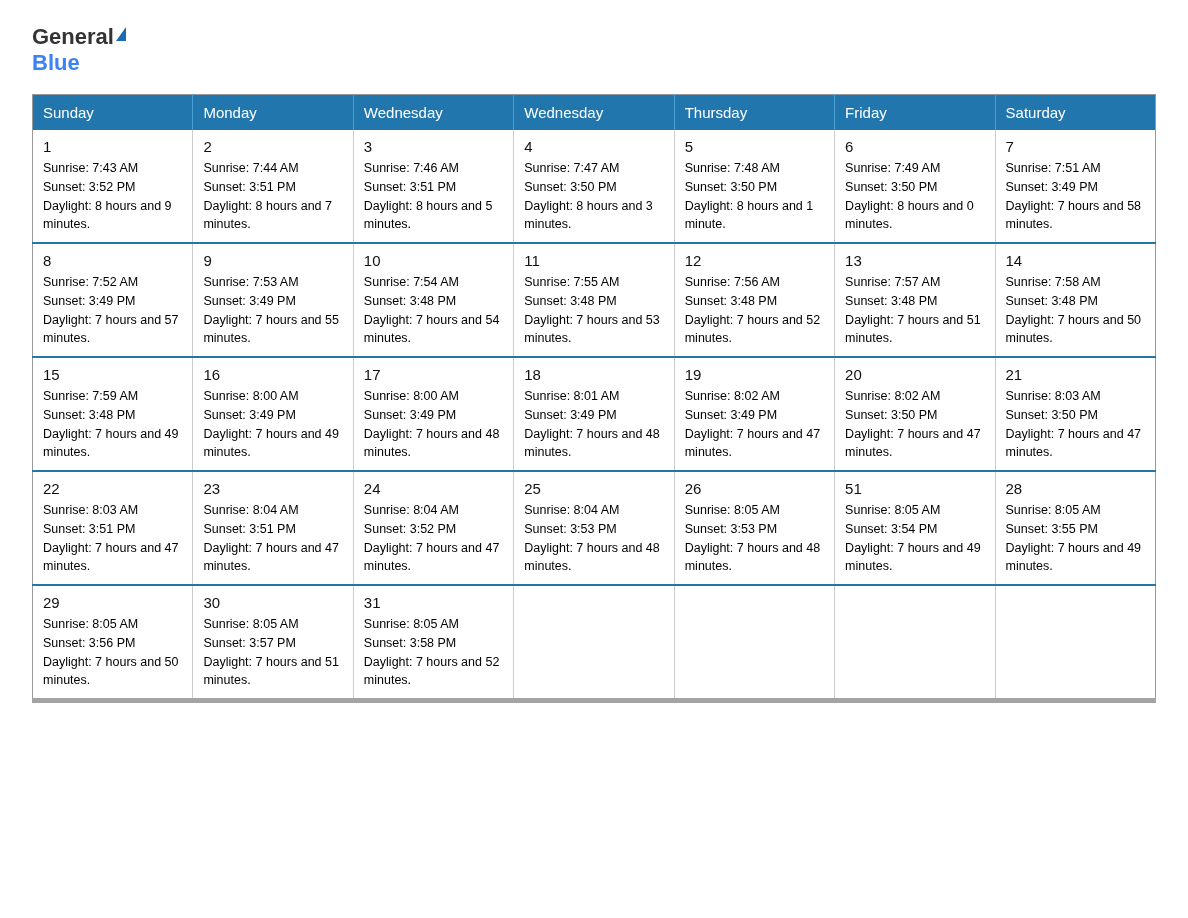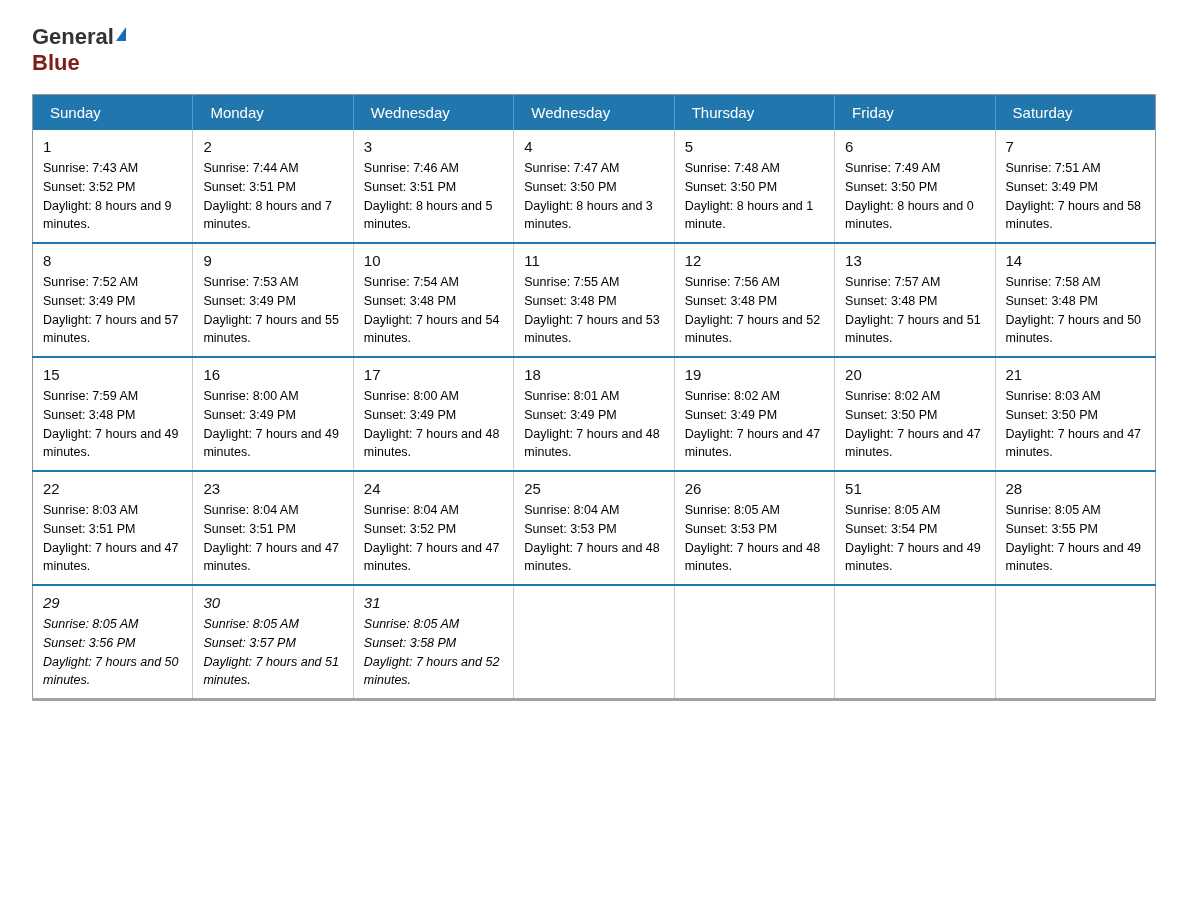--- a/index.html
+++ b/index.html
@@ -22,21 +22,21 @@
       align-items: flex-start;
     }
     .logo-general {
       font-size: 22px;
       font-weight: bold;
       color: #333;
     }
     .logo-blue {
       font-size: 22px;
       font-weight: bold;
-      color: #7f1d1d;
+      color: #3b82f6;
     }
     .logo-triangle {
       display: inline-block;
       width: 0;
       height: 0;
       border-left: 10px solid transparent;
       border-bottom: 14px solid #1a6bb5;
       margin-left: 2px;
       vertical-align: middle;
       position: relative;
@@ -63,43 +63,42 @@
     table {
       width: 100%;
       border-collapse: collapse;
       border: 1px solid #999;
     }
     thead tr th {
       background-color: #2176ae;
       color: #fff;
       font-size: 15px;
       font-weight: normal;
-      padding: 9px 17px;
+      padding: 9px 10px;
       text-align: left;
       border-right: 1px solid #4a9fd4;
     }
     thead tr th:last-child {
       border-right: none;
     }
     tbody tr td {
       vertical-align: top;
       padding: 8px 10px;
       border-right: 1px solid #ccc;
       border-bottom: 2px solid #2176ae;
       font-size: 13px;
       color: #333;
       width: 14.28%;
       min-height: 90px;
     }
     tbody tr td:last-child {
       border-right: none;
     }
     tbody tr:last-child td {
-      border-bottom: 3px solid #a3a3a3;
-      font-style: italic;
+      border-bottom: 5px solid #a3a3a3;
     }
     .day-number {
       font-size: 15px;
       font-weight: normal;
       color: #111;
       margin-bottom: 4px;
       display: block;
     }
     .day-info {
       font-size: 12.5px;

